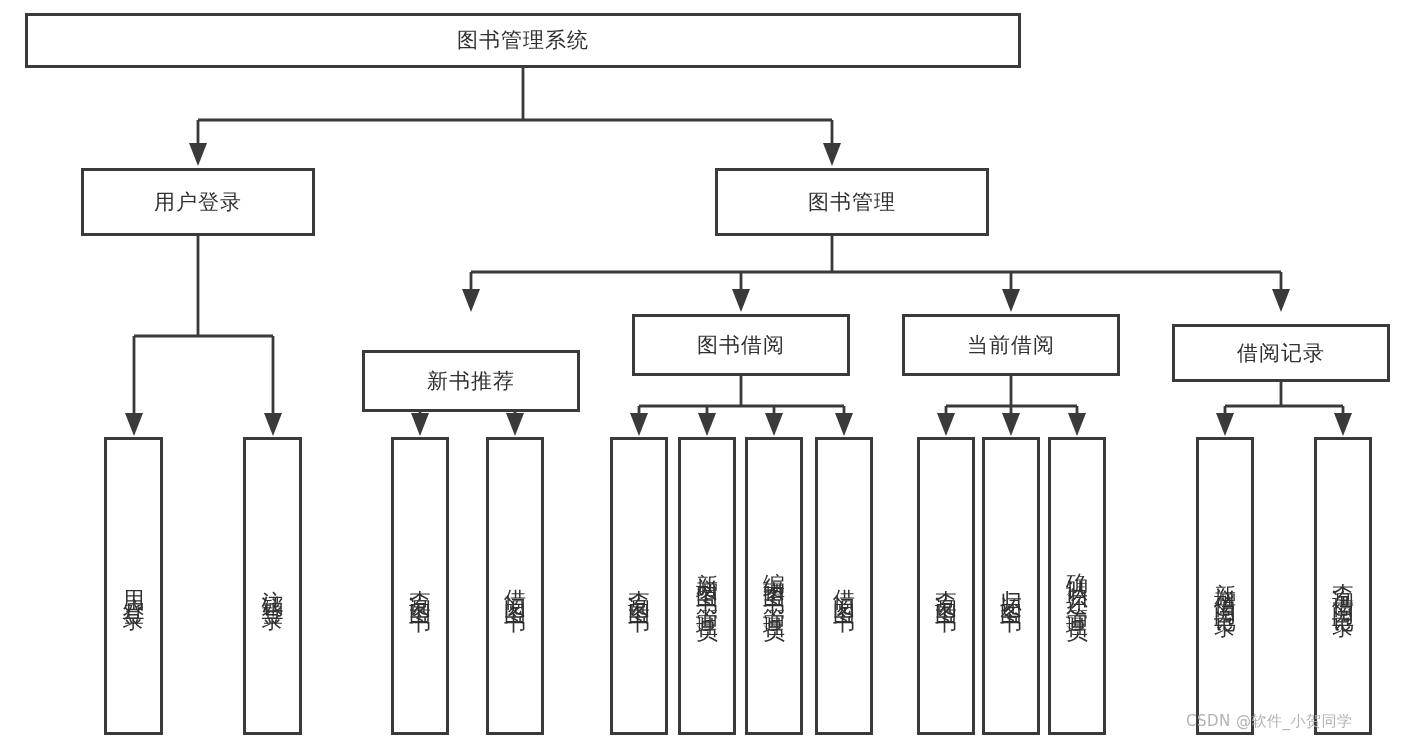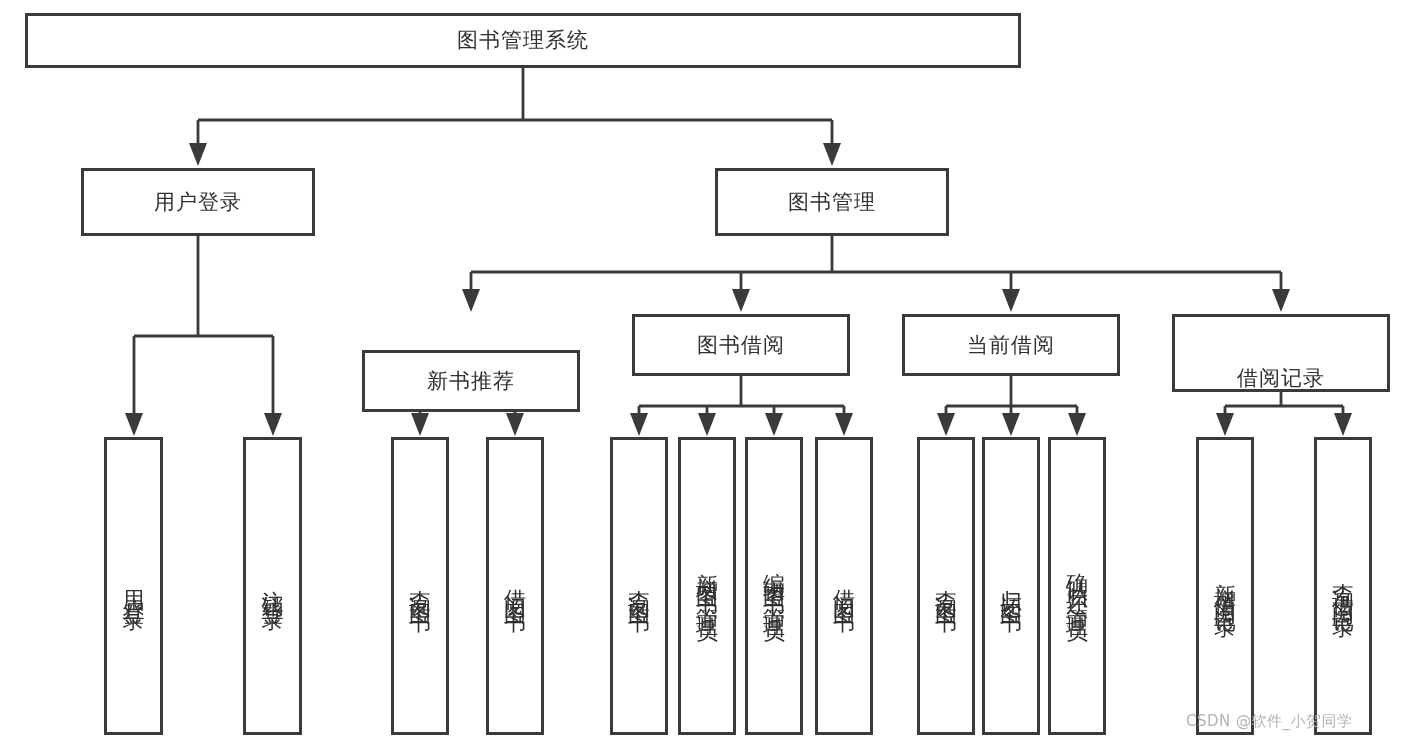--- a/index.html
+++ b/index.html
@@ -93,34 +93,34 @@
     <polygon points="1334,413 1352,413 1343,436"></polygon>
   </svg>
 
   <div class="box hbox" style="left:25px;top:13px;width:996px;height:55px;">
     <span>图书管理系统</span>
   </div>
 
   <div class="box hbox" style="left:81px;top:168px;width:234px;height:68px;">
     <span>用户登录</span>
   </div>
-  <div class="box hbox" style="left:715px;top:168px;width:234px;height:68px;">
+  <div class="box hbox" style="left:715px;top:168px;width:274px;height:68px;">
     <span>图书管理</span>
   </div>
 
   <div class="box hbox" style="left:362px;top:314px;width:218px;height:62px;margin-top:36px;">
     <span>新书推荐</span>
   </div>
   <div class="box hbox" style="left:632px;top:314px;width:218px;height:62px;">
     <span>图书借阅</span>
   </div>
   <div class="box hbox" style="left:902px;top:314px;width:218px;height:62px;">
     <span>当前借阅</span>
   </div>
-  <div class="box hbox" style="left:1172px;top:314px;width:218px;height:78px;align-items:flex-end;">
+  <div class="box hbox" style="left:1172px;top:324px;width:218px;height:58px;">
     <span>借阅记录</span>
   </div>
 
   <div class="box leaf" style="left:104px;top:437px;width:59px;height:298px;">
     <span>用户登录</span>
   </div>
   <div class="box leaf" style="left:243px;top:437px;width:59px;height:298px;">
     <span>注销登录</span>
   </div>
 

